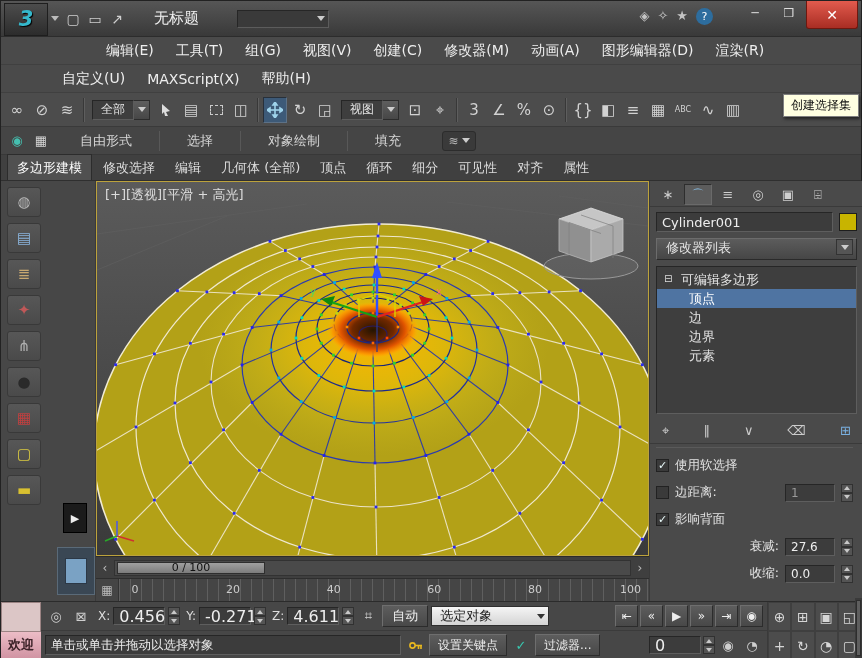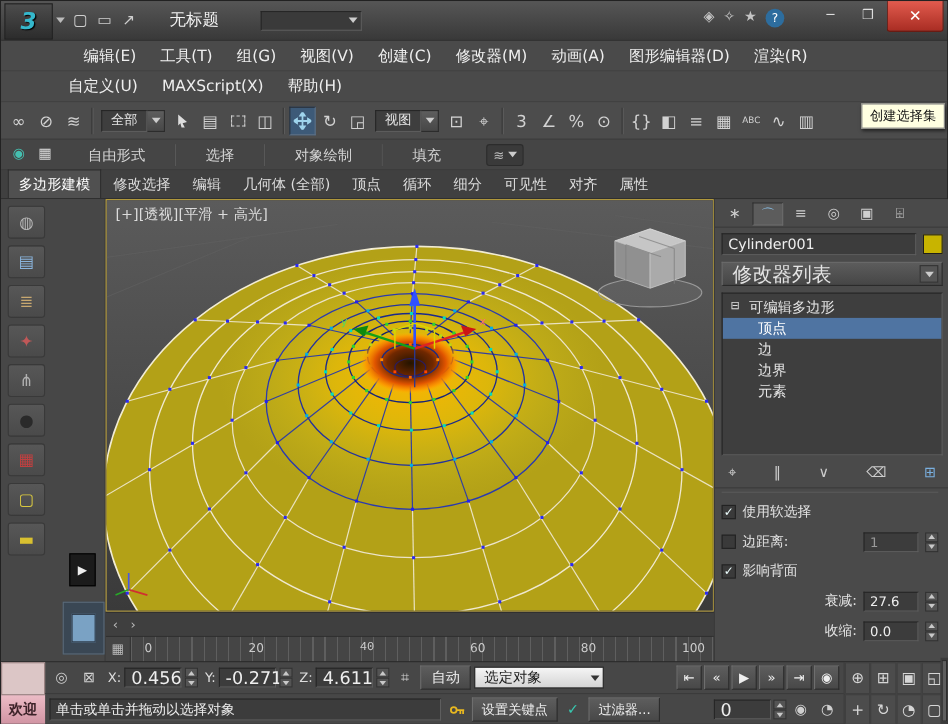--- a/index.html
+++ b/index.html
@@ -19,21 +19,21 @@
   .title-text { margin-left:26px; font-size:15px; color:#f2f2f2;text-align:center; }
   .workspace-dd { width:92px; height:18px; margin-left:38px; background:#3a3a3a; border:1px solid; border-color:#262626 #5c5c5c #5c5c5c #262626; display:flex; align-items:center; justify-content:flex-end; padding-right:3px; }
   .tb-right { position:absolute; right:148px; top:7px; display:flex; gap:8px; color:#c4c4c4; font-size:13px; }
   .qmark { width:17px; height:17px; border-radius:50%; background:#2d6d9e; color:#fff; font-size:11px; display:flex; align-items:center; justify-content:center; }
   .win-controls { position:absolute; right:3px; top:0; display:flex; align-items:flex-start; }
   .win-btn { width:34px; height:24px; display:flex; align-items:center; justify-content:center; color:#ddd; font-size:12px; }
   .win-close { width:52px; height:28px; background:linear-gradient(#e25b4e,#a92d23); border:1px solid #6e180f; border-top:none; border-radius:0 0 3px 3px; color:#fff; font-size:14px; display:flex; align-items:center; justify-content:center; }
 
   
   .menurow { height:28px; flex:0 0 28px; background:#4a4a4a; border-bottom:1px solid #404040; display:flex; align-items:center; font-size:14px; }
-  .menurow.first { padding-left:64px; }
+  .menurow.first { padding-left:94px; }
   .menurow.second { padding-left:50px; }
   .menu-item { padding:3px 11px; color:#eee; }
 
   
   .main-toolbar { height:34px; flex:0 0 34px; background:#4c4c4c; border-bottom:1px solid #3a3a3a; display:flex; align-items:center; padding:0 4px; gap:1px; position:relative; }
   .tool-btn { min-width:24px; height:26px; display:flex; align-items:center; justify-content:center; color:#d2d2d2; font-size:15px; border:1px solid transparent; }
   .tool-btn.small-txt { font-size:8px; letter-spacing:0; }
   .tool-btn.active { background:#3d5a78; border-color:#28303a #5d7186 #5d7186 #28303a; }
   .tool-sep { width:2px; height:24px; border-left:1px solid #383838; border-right:1px solid #5e5e5e; margin:0 3px; }
   .combo { height:20px; display:flex; align-items:stretch; margin:0 3px; }
@@ -80,21 +80,21 @@
   
   .right-panel { width:214px; flex:0 0 214px; background:#4a4a4a; border-left:1px solid #3a3a3a; display:flex; flex-direction:column; position:relative; }
   .cmd-tabs { height:26px; flex:0 0 26px; display:flex; align-items:center; padding:2px 4px 0; gap:2px; border-bottom:1px solid #3a3a3a; }
   .cmd-tab { width:28px; height:21px; display:flex; align-items:center; justify-content:center; font-size:13px; color:#cfcfcf; }
   .cmd-tab.active { background:#5c5c5c; border:1px solid; border-color:#2e2e2e #6a6a6a #6a6a6a #2e2e2e; color:#8cc6f0; }
   .name-row { display:flex; align-items:center; padding:5px 6px 3px; gap:6px; }
   .field { background:#3c3c3c; border:1px solid; border-color:#262626 #5e5e5e #5e5e5e #262626; color:#eee; display:flex; align-items:center; padding:0 5px; }
   .name-field { flex:1; height:20px; font-size:13px; }
   .color-swatch { width:18px; height:18px; background:#c8b400; border:1px solid #1e1e1e; }
   .modlist-row { padding:3px 6px 6px; }
-  .modlist-dd { height:22px; background:linear-gradient(#5c5c5c,#464646); border:1px solid; border-color:#6c6c6c #2a2a2a #2a2a2a #6c6c6c; display:flex; align-items:center; justify-content:space-between; padding:0 3px 0 9px; font-size:18px; }
+  .modlist-dd { height:22px; background:linear-gradient(#5c5c5c,#464646); border:1px solid; border-color:#6c6c6c #2a2a2a #2a2a2a #6c6c6c; display:flex; align-items:flex-start; justify-content:space-between; padding:0 3px 0 9px; font-size:13px; }
   .mini-dd-btn { width:17px; height:16px; background:#555; border:1px solid #333; display:flex; align-items:center; justify-content:center; }
   .stack-box { margin:0 6px; height:148px; flex:0 0 148px; background:#3e3e3e; border:1px solid; border-color:#262626 #5e5e5e #5e5e5e #262626; padding:3px 0; font-size:13px; overflow:hidden; }
   .stack-row { height:19px; display:flex; align-items:center; padding-left:7px; gap:6px; }
   .exp-box { width:11px; height:11px; font-size:10px; line-height:10px; color:#ddd; }
   .stack-child { padding-left:32px; }
   .stack-child.selected { background:#4f74a2; color:#fff; }
   .stack-tools { height:26px; flex:0 0 26px; display:flex; align-items:center; justify-content:space-between; padding:2px 12px; border-bottom:1px solid #3a3a3a; margin-top:4px; color:#ccc; font-size:13px; }
   .rollout { flex:1; margin:3px 10px 0 6px; border-top:1px solid #5a5a5a; padding-top:8px; display:flex; flex-direction:column; gap:8px; font-size:12.5px; position:relative; }
   .ro-row { display:flex; align-items:center; gap:6px; height:19px; }
   .cb { width:13px; height:13px; background:#3a3a3a; border:1px solid #222; color:#ecfdfd; font-size:11px; line-height:11px; text-align:center; flex:0 0 13px; }
@@ -525,29 +525,32 @@
           <g stroke-width="1.5">
             <line x1="20" y1="354" x2="37" y2="359" stroke="#d03030"></line>
             <line x1="20" y1="354" x2="8" y2="359" stroke="#28a828"></line>
             <line x1="20" y1="354" x2="20" y2="339" stroke="#4858e8"></line>
           </g>
         </svg>
       </div>
 
       <div class="timeline-row">
         <span class="tl-arrow">‹</span>
+        <div class="tl-track">
+          <div class="tl-bubble">0 / 100</div>
+        </div>
         <span class="tl-arrow">›</span>
       </div>
 
       <div class="trackbar-row">
         <span class="tb-mini">▦</span>
         <div class="ruler">
           <span class="tick-label" style="left:3%;">0</span>
           <span class="tick-label" style="left:21.5%;">20</span>
-          <span class="tick-label" style="left:40.5%;font-family:Liberation Mono, monospace;">40</span>
+          <span class="tick-label" style="left:40.5%;">40</span>
           <span class="tick-label" style="left:59.5%;">60</span>
           <span class="tick-label" style="left:78.5%;">80</span>
           <span class="tick-label" style="left:96.5%;">100</span>
         </div>
       </div>
     </div>
 
     <div class="right-panel">
       <div class="cmd-tabs">
         <span class="cmd-tab">∗</span>

